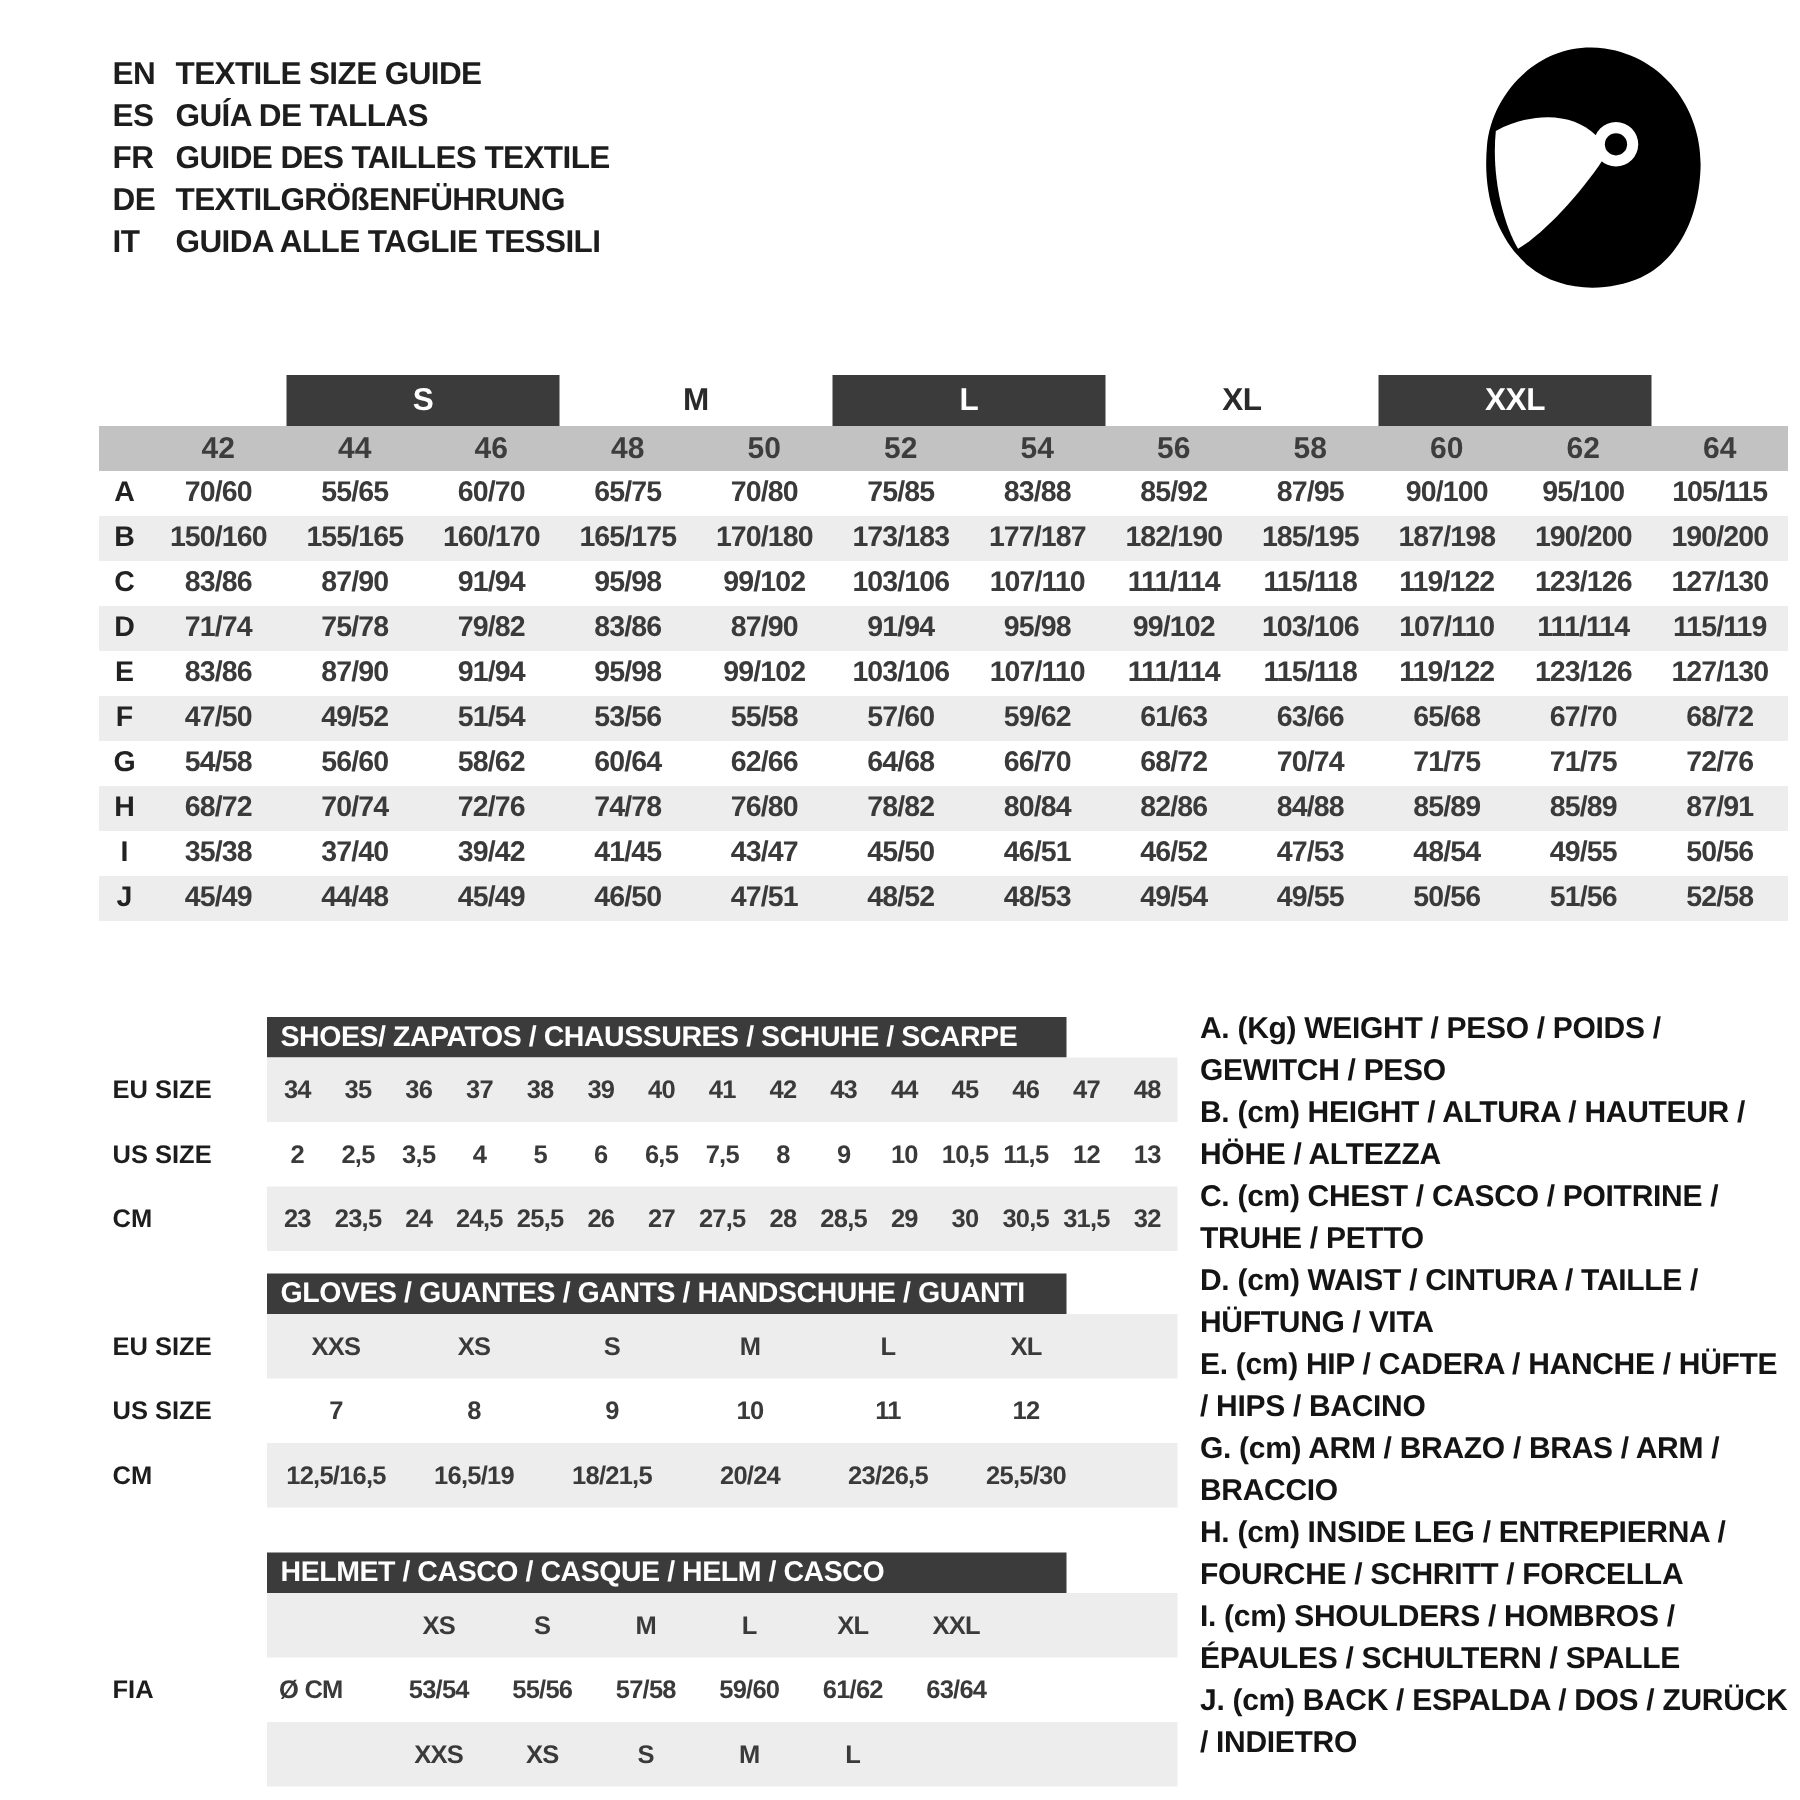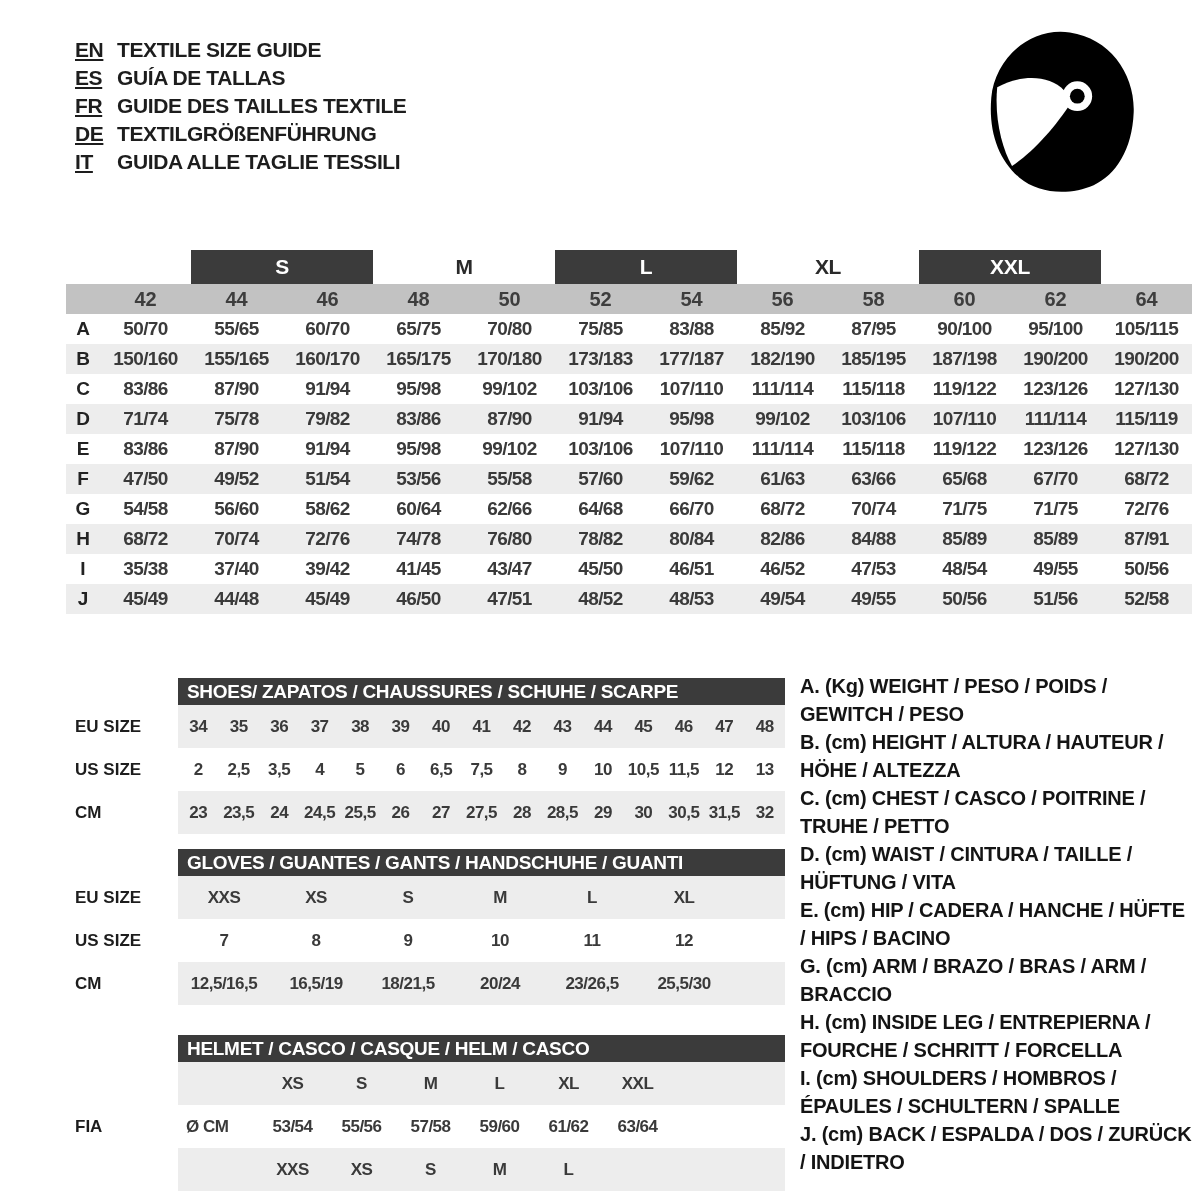--- a/index.html
+++ b/index.html
@@ -8,21 +8,21 @@
     width:1200px; height:1200px;
     font-family:"Liberation Sans", sans-serif;
     color:#1d1d1d;
     -webkit-font-smoothing:antialiased;
   }
   .page { position:relative; width:1200px; height:1200px; background:#fff; overflow:hidden; }
 
   
   .langs { position:absolute; left:75px; top:36px; }
   .lang-row { display:flex; height:28px; align-items:center; font-size:21px; font-weight:bold; letter-spacing:-0.4px; }
-  .lang-code { width:42px; flex:0 0 42px;text-decoration:underline; }
+  .lang-code { width:42px; flex:0 0 42px; }
   .lang-title { white-space:nowrap; }
 
   
   .helmet-wrap { position:absolute; left:972px; top:22px; width:178px; height:178px; }
   .helmet-wrap svg { width:100%; height:100%; }
 
   
   .main-table { position:absolute; left:66px; top:250px; width:1126px; }
   .grid13 { display:grid; grid-template-columns:34px repeat(12, 1fr); }
   .group-row { height:34px; align-items:stretch; }
@@ -32,21 +32,21 @@
   .num-cell { text-align:center; font-size:20px; font-weight:bold; color:#3d3d3d; }
   .body-row { height:30px; align-items:center; }
   .body-row.striped { background:#ededed; }
   .row-label { text-align:center; font-size:19px; font-weight:bold; color:#222; }
   .cell { text-align:center; font-size:19px; font-weight:bold; color:#3a3a3a; letter-spacing:-0.6px; }
 
   
   .lower-left { position:absolute; left:75px; top:672px; width:712px; }
   .sec { margin-bottom:0; }
   .sec-bar {
-    margin-left:103px; width:607px; height:27px;
+    margin-left:103px; width:533px; height:27px;
     background:#3b3b3b; color:#fff;
     display:flex; align-items:center; padding-left:9px;
     font-size:19px; font-weight:bold; letter-spacing:-0.3px; white-space:nowrap;
   }
   .sec-row { display:grid; grid-template-columns:103px 607px; height:43px; align-items:stretch; }
   .side-label { font-size:17px; font-weight:bold; display:flex; align-items:center; }
   .cells { display:grid; align-items:center; height:100%; }
   .cells.striped { background:#ededed; }
   .cells .cell { font-size:17px; letter-spacing:-0.5px; }
   .shoes-cells  { grid-template-columns:repeat(15, 1fr); }
@@ -117,21 +117,21 @@
         <div class="num-cell">54</div>
         <div class="num-cell">56</div>
         <div class="num-cell">58</div>
         <div class="num-cell">60</div>
         <div class="num-cell">62</div>
         <div class="num-cell">64</div>
       </div>
     <div id="bodyRows">
         <div class="grid13 body-row">
           <div class="row-label">A</div>
-          <div class="cell">50/70</div>
+          <div class="cell">70/60</div>
           <div class="cell">55/65</div>
           <div class="cell">60/70</div>
           <div class="cell">65/75</div>
           <div class="cell">70/80</div>
           <div class="cell">75/85</div>
           <div class="cell">83/88</div>
           <div class="cell">85/92</div>
           <div class="cell">87/95</div>
           <div class="cell">90/100</div>
           <div class="cell">95/100</div>

